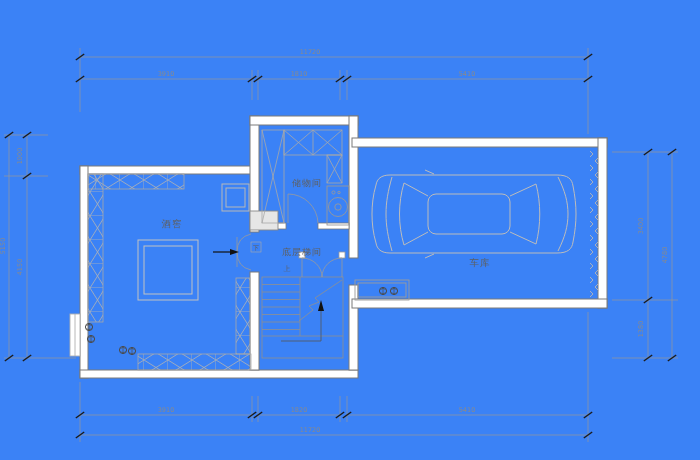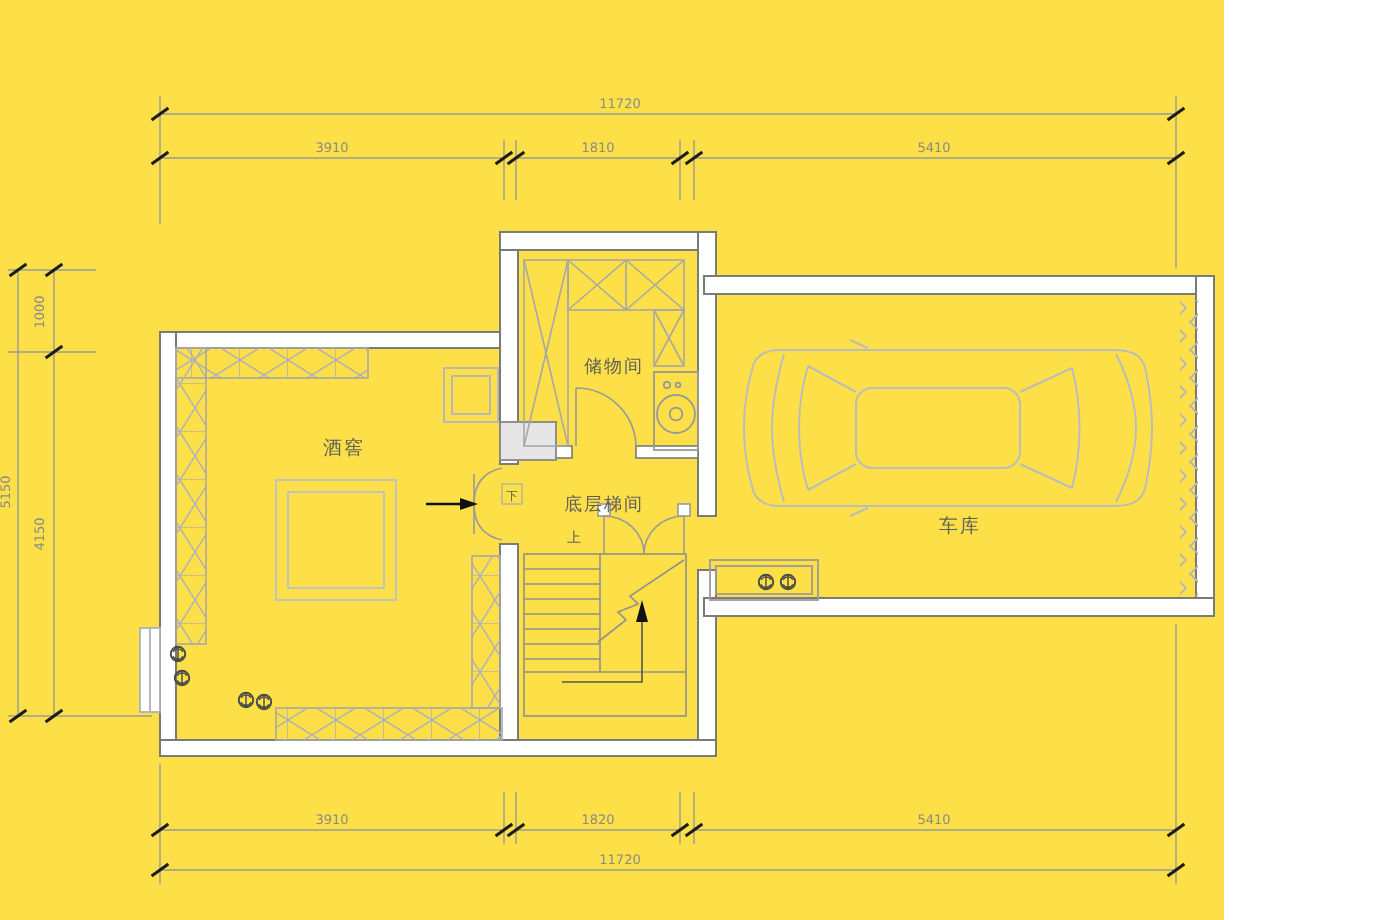--- a/index.html
+++ b/index.html
@@ -1,17 +1,17 @@
 <!DOCTYPE html>
 <html><head>
 <meta charset="utf-8">
 <style>
   html,body{margin:0;padding:0;background:#ffffff;}
   .canvas-wrap{
-    width:612px;height:460px;background:#fde047;position:relative;overflow:hidden;
+    width:700px;height:460px;background:#3b82f6;position:relative;overflow:hidden;
     font-family:"DejaVu Sans", sans-serif;
   }
   svg{display:block;}
   text{font-family:"DejaVu Sans", sans-serif;}
   .dim-text{fill:#8a8a8a;font-size:6.5px;}
   .room-text{fill:#5f5f5f;font-size:9.5px;letter-spacing:1px;}
   .small-text{fill:#5f5f5f;font-size:7px;}
   .tiny-text{fill:#5f5f5f;font-size:6px;}
 </style>
 </head>

